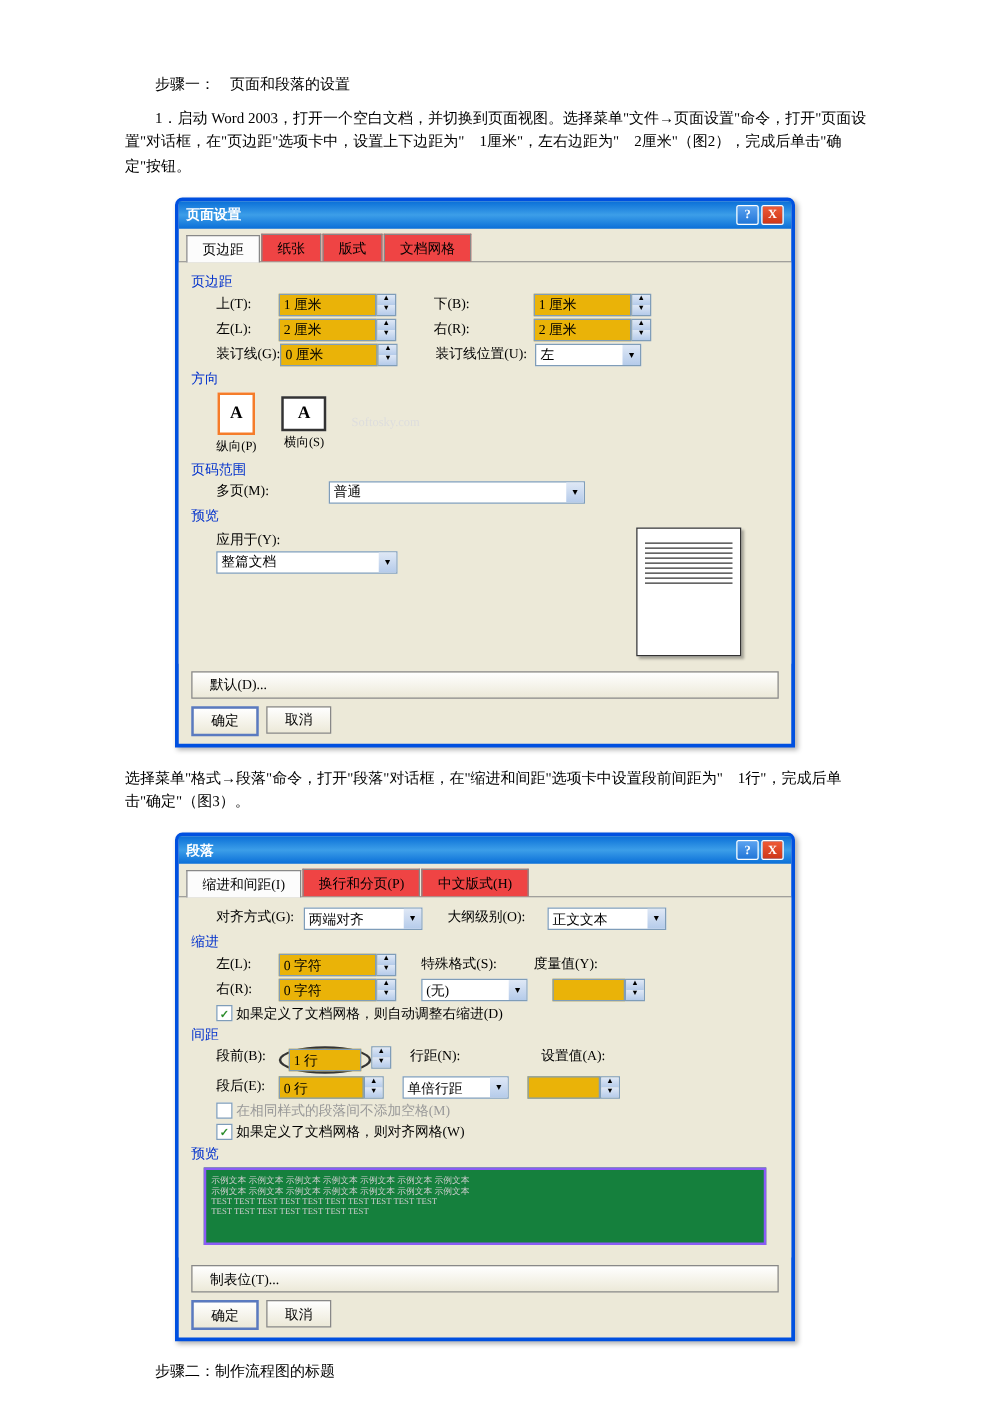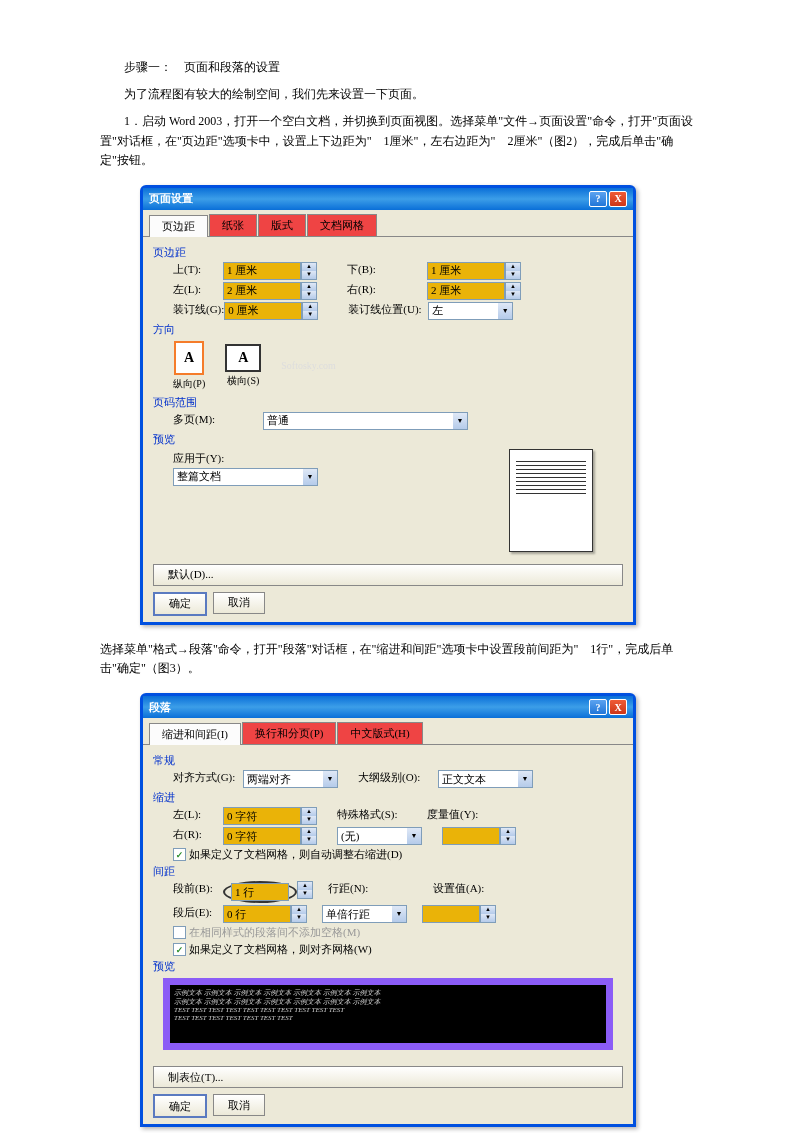--- a/index.html
+++ b/index.html
@@ -247,44 +247,42 @@
       background: #fff;
       display: inline-flex;
       align-items: center;
       justify-content: center;
       font-size: 9px;
       color: #2a8c2a;
       font-weight: bold;
     }
     .greyed { color: #999; }
     .preview-text-box {
-      border: 7px solid #8b5cf6;
-      background: #000000;
+      border: 2px solid #8b5cf6;
+      background: #15803d;
       height: 50px;
       margin: 4px 10px;
       padding: 4px;
       font-size: 7px;
       color: #ccc;
       line-height: 1.2;
       overflow: hidden;
-      font-style: italic;
     }
     .circle-emphasis {
       border: 2px solid #333;
       border-radius: 50%;
       padding: 0px 6px;
       display: inline-block;
     }
   </style>
 </head>
 <body>
 
 <div class="content">
   <p class="indent">步骤一：　页面和段落的设置</p>
-  <p class="indent">为了流程图有较大的绘制空间，我们先来设置一下页面。</p>
   <p class="indent">1．启动 Word 2003，打开一个空白文档，并切换到页面视图。选择菜单"文件→页面设置"命令，打开"页面设置"对话框，在"页边距"选项卡中，设置上下边距为"　1厘米"，左右边距为"　2厘米"（图2），完成后单击"确定"按钮。</p>
 
   <div class="dialog-container">
     <div class="dialog">
       <div class="title-bar">
         <span>页面设置</span>
         <div class="title-bar-buttons">
           <div class="help-btn">?</div>
           <div class="close-btn">X</div>
         </div>
@@ -405,21 +403,20 @@
           <div class="help-btn">?</div>
           <div class="close-btn">X</div>
         </div>
       </div>
       <div class="tabs">
         <div class="tab active">缩进和间距(I)</div>
         <div class="tab">换行和分页(P)</div>
         <div class="tab">中文版式(H)</div>
       </div>
       <div class="tab-content">
-        <div class="group-label">常规</div>
         <div class="field-row">
           <span style="min-width:70px">对齐方式(G):</span>
           <div class="dropdown med">
               <span>两端对齐</span>
               <div class="dd-arrow">▼</div>
             </div>
           <span style="margin-left:20px;min-width:80px">大纲级别(O):</span>
           <div class="dropdown med">
               <span>正文文本</span>
               <div class="dd-arrow">▼</div>

